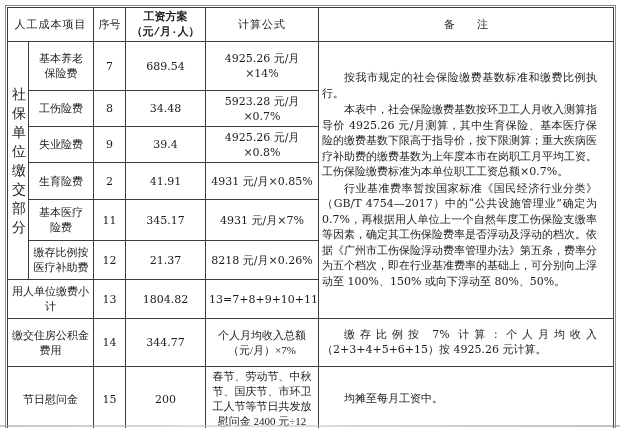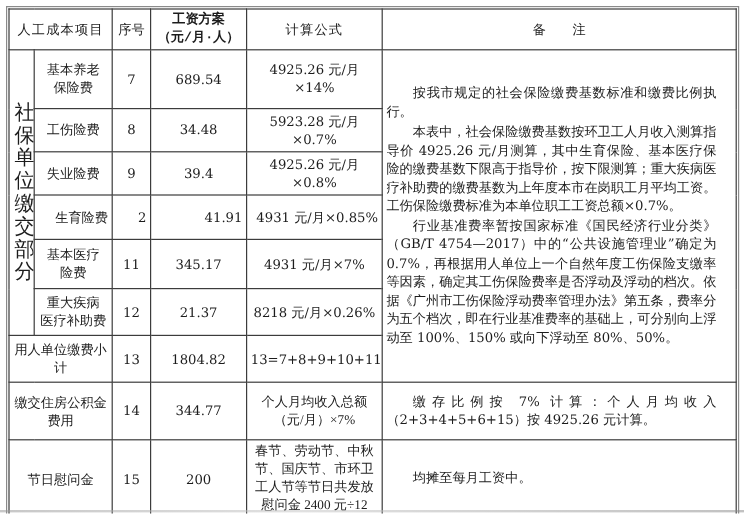--- a/index.html
+++ b/index.html
@@ -31,32 +31,32 @@
     overflow:hidden;
   }
   table.cost{border:1px solid #2e2e2e;outline:1px solid #8a8a8a;outline-offset:1px;}
   th.hd{font-weight:bold;font-size:11.5px;letter-spacing:1px;}
   .hd-small{display:block;font-weight:bold;font-size:11px;letter-spacing:0;font-family:Liberation Mono, monospace;}
   
   tr.rh  td, tr.rh  th{height:31px;}
   tr.r7  td{height:46px;}
   tr.r8  td{height:33px;}
   tr.r9  td{height:33px;}
-  tr.r10 td{height:34px;text-align:right;}
+  tr.r10 td{height:34px;}
   tr.r11 td{height:38px;}
   tr.r12 td{height:36px;}
   tr.r13 td{height:36px;}
   tr.r14 td{height:45px;}
   tr.r15 td{height:62px;}
   
   td.group{padding:0;}
   .vlabel{
     width:12px;margin:0 auto;
     word-break:break-all;line-height:19px;
-    font-size:17px;letter-spacing:0;
+    font-size:14px;letter-spacing:0;
   }
   .line{display:block;}
   td.formula{font-size:10.5px;}
   td.formula-left{font-size:10.5px;text-align:justify;text-justify:inter-ideograph;padding:2px 5px;font-family:Liberation Serif, serif;}
   td.remark{
     text-align:left;padding:3px 8px;
   }
   td.remark p{
     margin:0 13px 1px 0;
     text-indent:2em;
@@ -135,21 +135,21 @@
       <span class="line">基本医疗</span>
       <span class="line">险费</span>
     </td>
     <td class="no">11</td>
     <td class="amount">345.17</td>
     <td class="formula">4931 元/月×7%</td>
   </tr>
 
   <tr class="r12">
     <td>
-      <span class="line">重大疾病</span>
+      <span class="line">缴存比例按</span>
       <span class="line">医疗补助费</span>
     </td>
     <td class="no">12</td>
     <td class="amount">21.37</td>
     <td class="formula">8218 元/月×0.26%</td>
   </tr>
 
   <tr class="r13">
     <td colspan="2">用人单位缴费小计</td>
     <td class="no">13</td>

